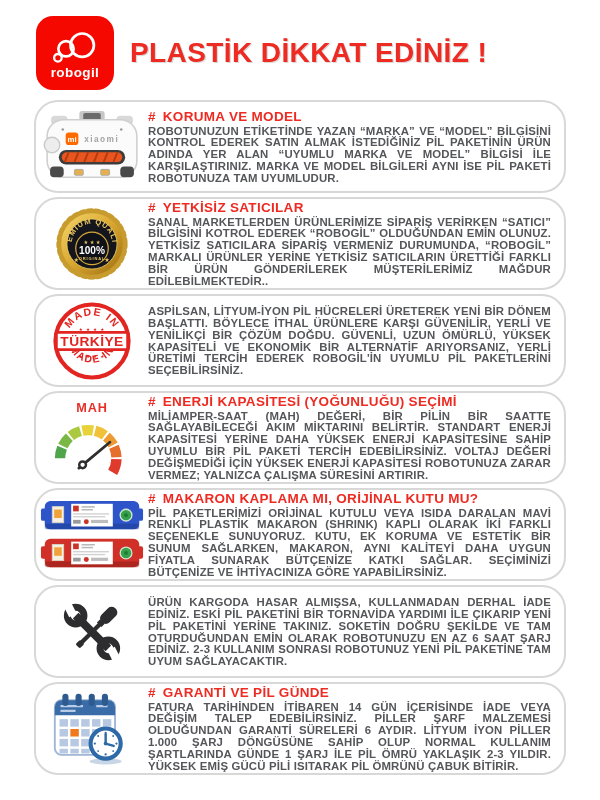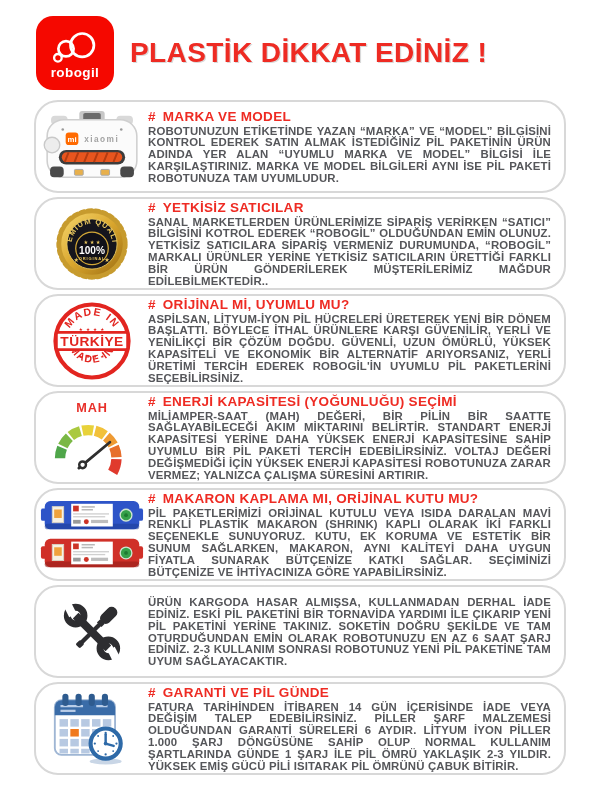--- a/index.html
+++ b/index.html
@@ -62,21 +62,21 @@
           <rect x="16" y="43" width="68" height="15" rx="7.5" fill="#3c3c3c"></rect>
           <rect x="19" y="45.5" width="62" height="10" rx="5" fill="#e8551e"></rect>
           <path d="M26 45.5 L22 55.5 M36 45.5 L32 55.5 M46 45.5 L42 55.5 M56 45.5 L52 55.5 M66 45.5 L62 55.5 M76 45.5 L72 55.5" stroke="#b33c12" stroke-width="2"></path>
           <rect x="7" y="60" width="14" height="11" rx="4" fill="#4a4a4a"></rect>
           <rect x="79" y="60" width="14" height="11" rx="4" fill="#4a4a4a"></rect>
           <rect x="32" y="63" width="9" height="6" rx="1" fill="#e8b04c" stroke="#a9a9a9" stroke-width="1"></rect>
           <rect x="59" y="63" width="9" height="6" rx="1" fill="#e8b04c" stroke="#a9a9a9" stroke-width="1"></rect>
         </svg>
       </div>
       <div class="card-content">
-        <div class="card-heading"><span class="hash">#</span><span>MARKA VE MODEL</span></div>
+        <div class="card-heading"><span class="hash">#</span><span>KORUMA VE MODEL</span></div>
         <div class="card-body">ROBOTUNUZUN ETİKETİNDE YAZAN “MARKA” VE “MODEL” BİLGİSİNİ KONTROL EDEREK SATIN ALMAK İSTEDİĞİNİZ PİL PAKETİNİN ÜRÜN ADINDA YER ALAN “UYUMLU MARKA VE MODEL” BİLGİSİ İLE KARŞILAŞTIRINIZ. MARKA VE MODEL BİLGİLERİ AYNI İSE PİL PAKETİ ROBOTUNUZA TAM UYUMLUDUR.</div>
       </div>
     </div>
 
     <div class="card">
       <div class="icon-box">
         <svg width="88" height="82" viewBox="0 0 100 92">
           <defs>
             <linearGradient id="gold" x1="0" y1="0" x2="1" y2="1">
               <stop offset="0" stop-color="#f6d76d"></stop>
@@ -119,21 +119,20 @@
           <text font-size="11.5" font-weight="bold" fill="#e22520" letter-spacing="1.6">
             <textPath href="#stampBottom" startOffset="50%" text-anchor="middle">MADE IN</textPath>
           </text>
           <text x="50" y="35" font-size="5" fill="#e22520" text-anchor="middle" letter-spacing="1">★ ★ ★ ★</text>
           <rect x="11" y="36.5" width="78" height="19" fill="#ffffff" stroke="#e22520" stroke-width="3" rx="2"></rect>
           <text x="50" y="51.5" font-size="15" font-weight="bold" fill="#e22520" text-anchor="middle" letter-spacing=".5">TÜRKİYE</text>
           <text x="50" y="64.5" font-size="5" fill="#e22520" text-anchor="middle" letter-spacing="1">★ ★ ★ ★</text>
         </svg>
       </div>
       <div class="card-content">
-        <div class="card-heading"><span class="hash">#</span><span>ORİJİNAL Mİ, UYUMLU MU?</span></div>
         <div class="card-body">ASPİLSAN, LİTYUM-İYON PİL HÜCRELERİ ÜRETEREK YENİ BİR DÖNEM BAŞLATTI. BÖYLECE İTHAL ÜRÜNLERE KARŞI GÜVENİLİR, YERLİ VE YENİLİKÇİ BİR ÇÖZÜM DOĞDU. GÜVENLİ, UZUN ÖMÜRLÜ, YÜKSEK KAPASİTELİ VE EKONOMİK BİR ALTERNATİF ARIYORSANIZ, YERLİ ÜRETİMİ TERCİH EDEREK ROBOGİL'İN UYUMLU PİL PAKETLERİNİ SEÇEBİLİRSİNİZ.</div>
       </div>
     </div>
 
     <div class="card">
       <div class="icon-box">
         <svg width="94" height="80" viewBox="0 0 100 85">
           <text x="50" y="15" font-size="13.5" font-weight="bold" fill="#e8302a" text-anchor="middle" letter-spacing="1">MAH</text>
           <path d="M 16,64 A 30,30 0 0 1 18.2,52.8" stroke="#4fa64a" stroke-width="11" fill="none"></path>
           <path d="M 19,50.9 A 30,30 0 0 1 25.9,41.7" stroke="#7ab845" stroke-width="11" fill="none"></path>

